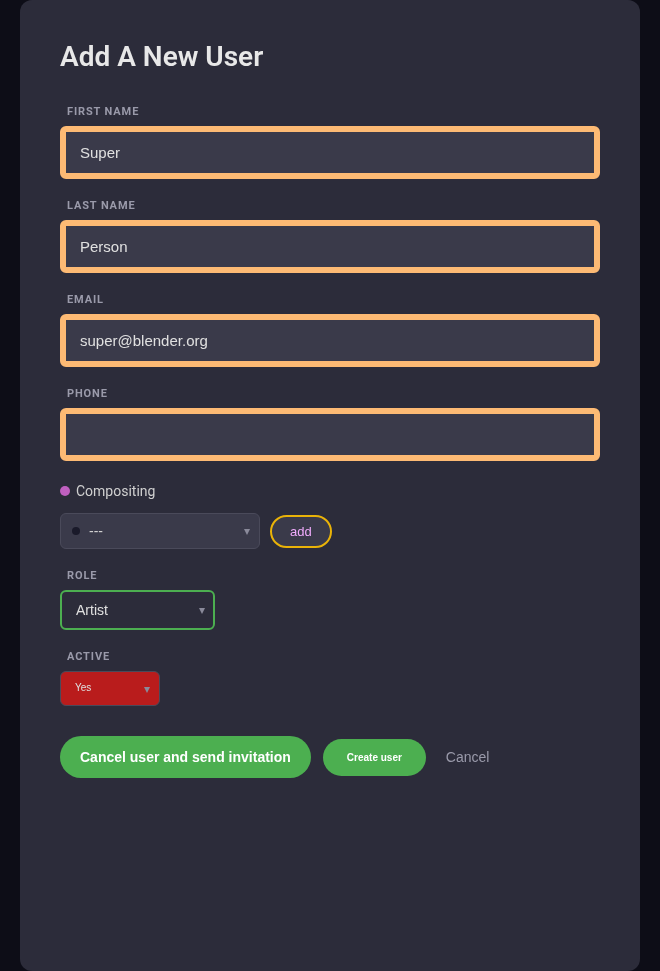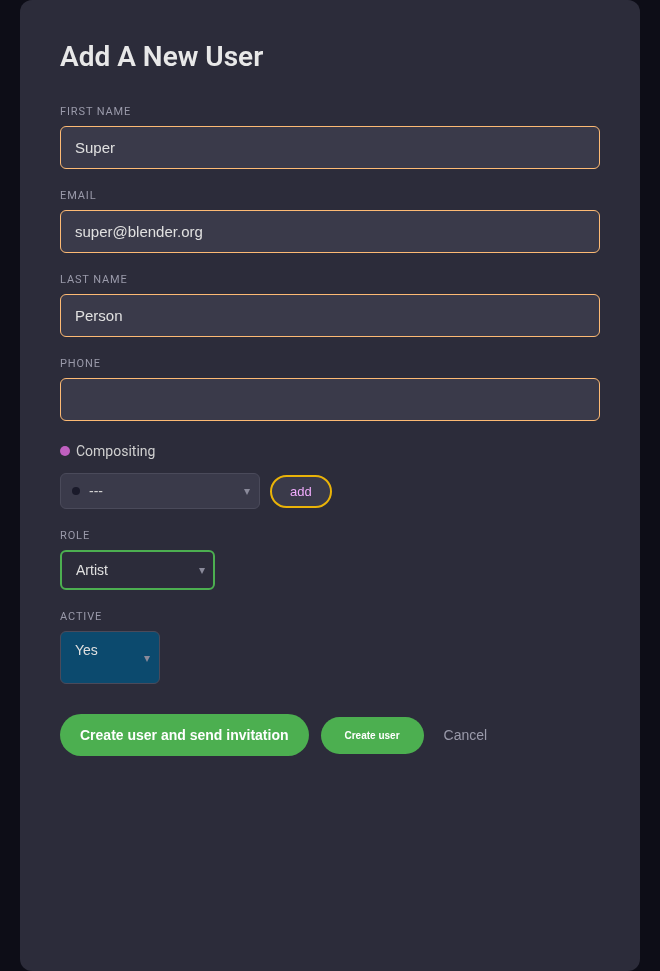--- a/index.html
+++ b/index.html
@@ -42,31 +42,32 @@
       margin-bottom: 32px;
     }
 
     .form-group {
       margin-bottom: 20px;
     }
 
     .form-label {
       display: block;
       font-size: 11px;
-      font-weight: 400;
+      font-weight: 700;
       letter-spacing: 0.08em;
       color: #9a9aaa;
       margin-bottom: 8px;
       text-transform: uppercase;
+      margin-left: 7px;
     }
 
     .form-input {
       width: 100%;
       background: #3a3a4a;
-      border: 1px solid #fdba74;
+      border: 6px solid #fdba74;
       border-radius: 6px;
       padding: 12px 14px;
       font-size: 15px;
       color: #e0e0e0;
       outline: none;
     }
 
     .form-input::placeholder {
       color: #6a6a7a;
     }
@@ -172,25 +173,25 @@
       font-size: 12px;
     }
 
     .active-select-wrapper {
       position: relative;
       width: 100px;
     }
 
     .active-select {
       width: 100%;
-      background: #0c4a6e;
+      background: #b91c1c;
       border: 1px solid #4a4a5a;
       border-radius: 6px;
-      padding: 10px 32px 25px 14px;
-      font-size: 14px;
+      padding: 10px 32px 12px 14px;
+      font-size: 10px;
       color: #e0e0e0;
       appearance: none;
       cursor: pointer;
       outline: none;
     }
 
     .active-select-icon {
       position: absolute;
       right: 10px;
       top: 50%;
@@ -265,27 +266,27 @@
 <div class="overlay">
   <div class="modal">
     <h1 class="modal-title">Add A New User</h1>
 
     <div class="form-group">
       <label class="form-label">FIRST NAME</label>
       <input type="text" class="form-input" value="Super" style="">
     </div>
 
     <div class="form-group">
+      <label class="form-label">LAST NAME</label>
+      <input type="text" class="form-input" value="Person" style="">
+    </div>
+
+    <div class="form-group">
       <label class="form-label">EMAIL</label>
       <input type="email" class="form-input" value="super@blender.org" style="">
-    </div>
-
-    <div class="form-group">
-      <label class="form-label">LAST NAME</label>
-      <input type="text" class="form-input" value="Person" style="">
     </div>
 
     <div class="form-group">
       <label class="form-label">PHONE</label>
       <input type="text" class="form-input" value="" style="">
     </div>
 
     <div class="departments-section">
 
       <div class="department-tag">
@@ -325,18 +326,18 @@
       <div class="active-select-wrapper">
         <select class="active-select">
           <option>Yes</option>
           <option>No</option>
         </select>
         <span class="active-select-icon">▾</span>
       </div>
     </div>
 
     <div class="form-actions">
-      <button class="btn-create-invite">Create user and send invitation</button>
+      <button class="btn-create-invite">Cancel user and send invitation</button>
       <button class="btn-create">Create user</button>
       <button class="btn-cancel">Cancel</button>
     </div>
   </div>
 </div>
 
 </body></html>

